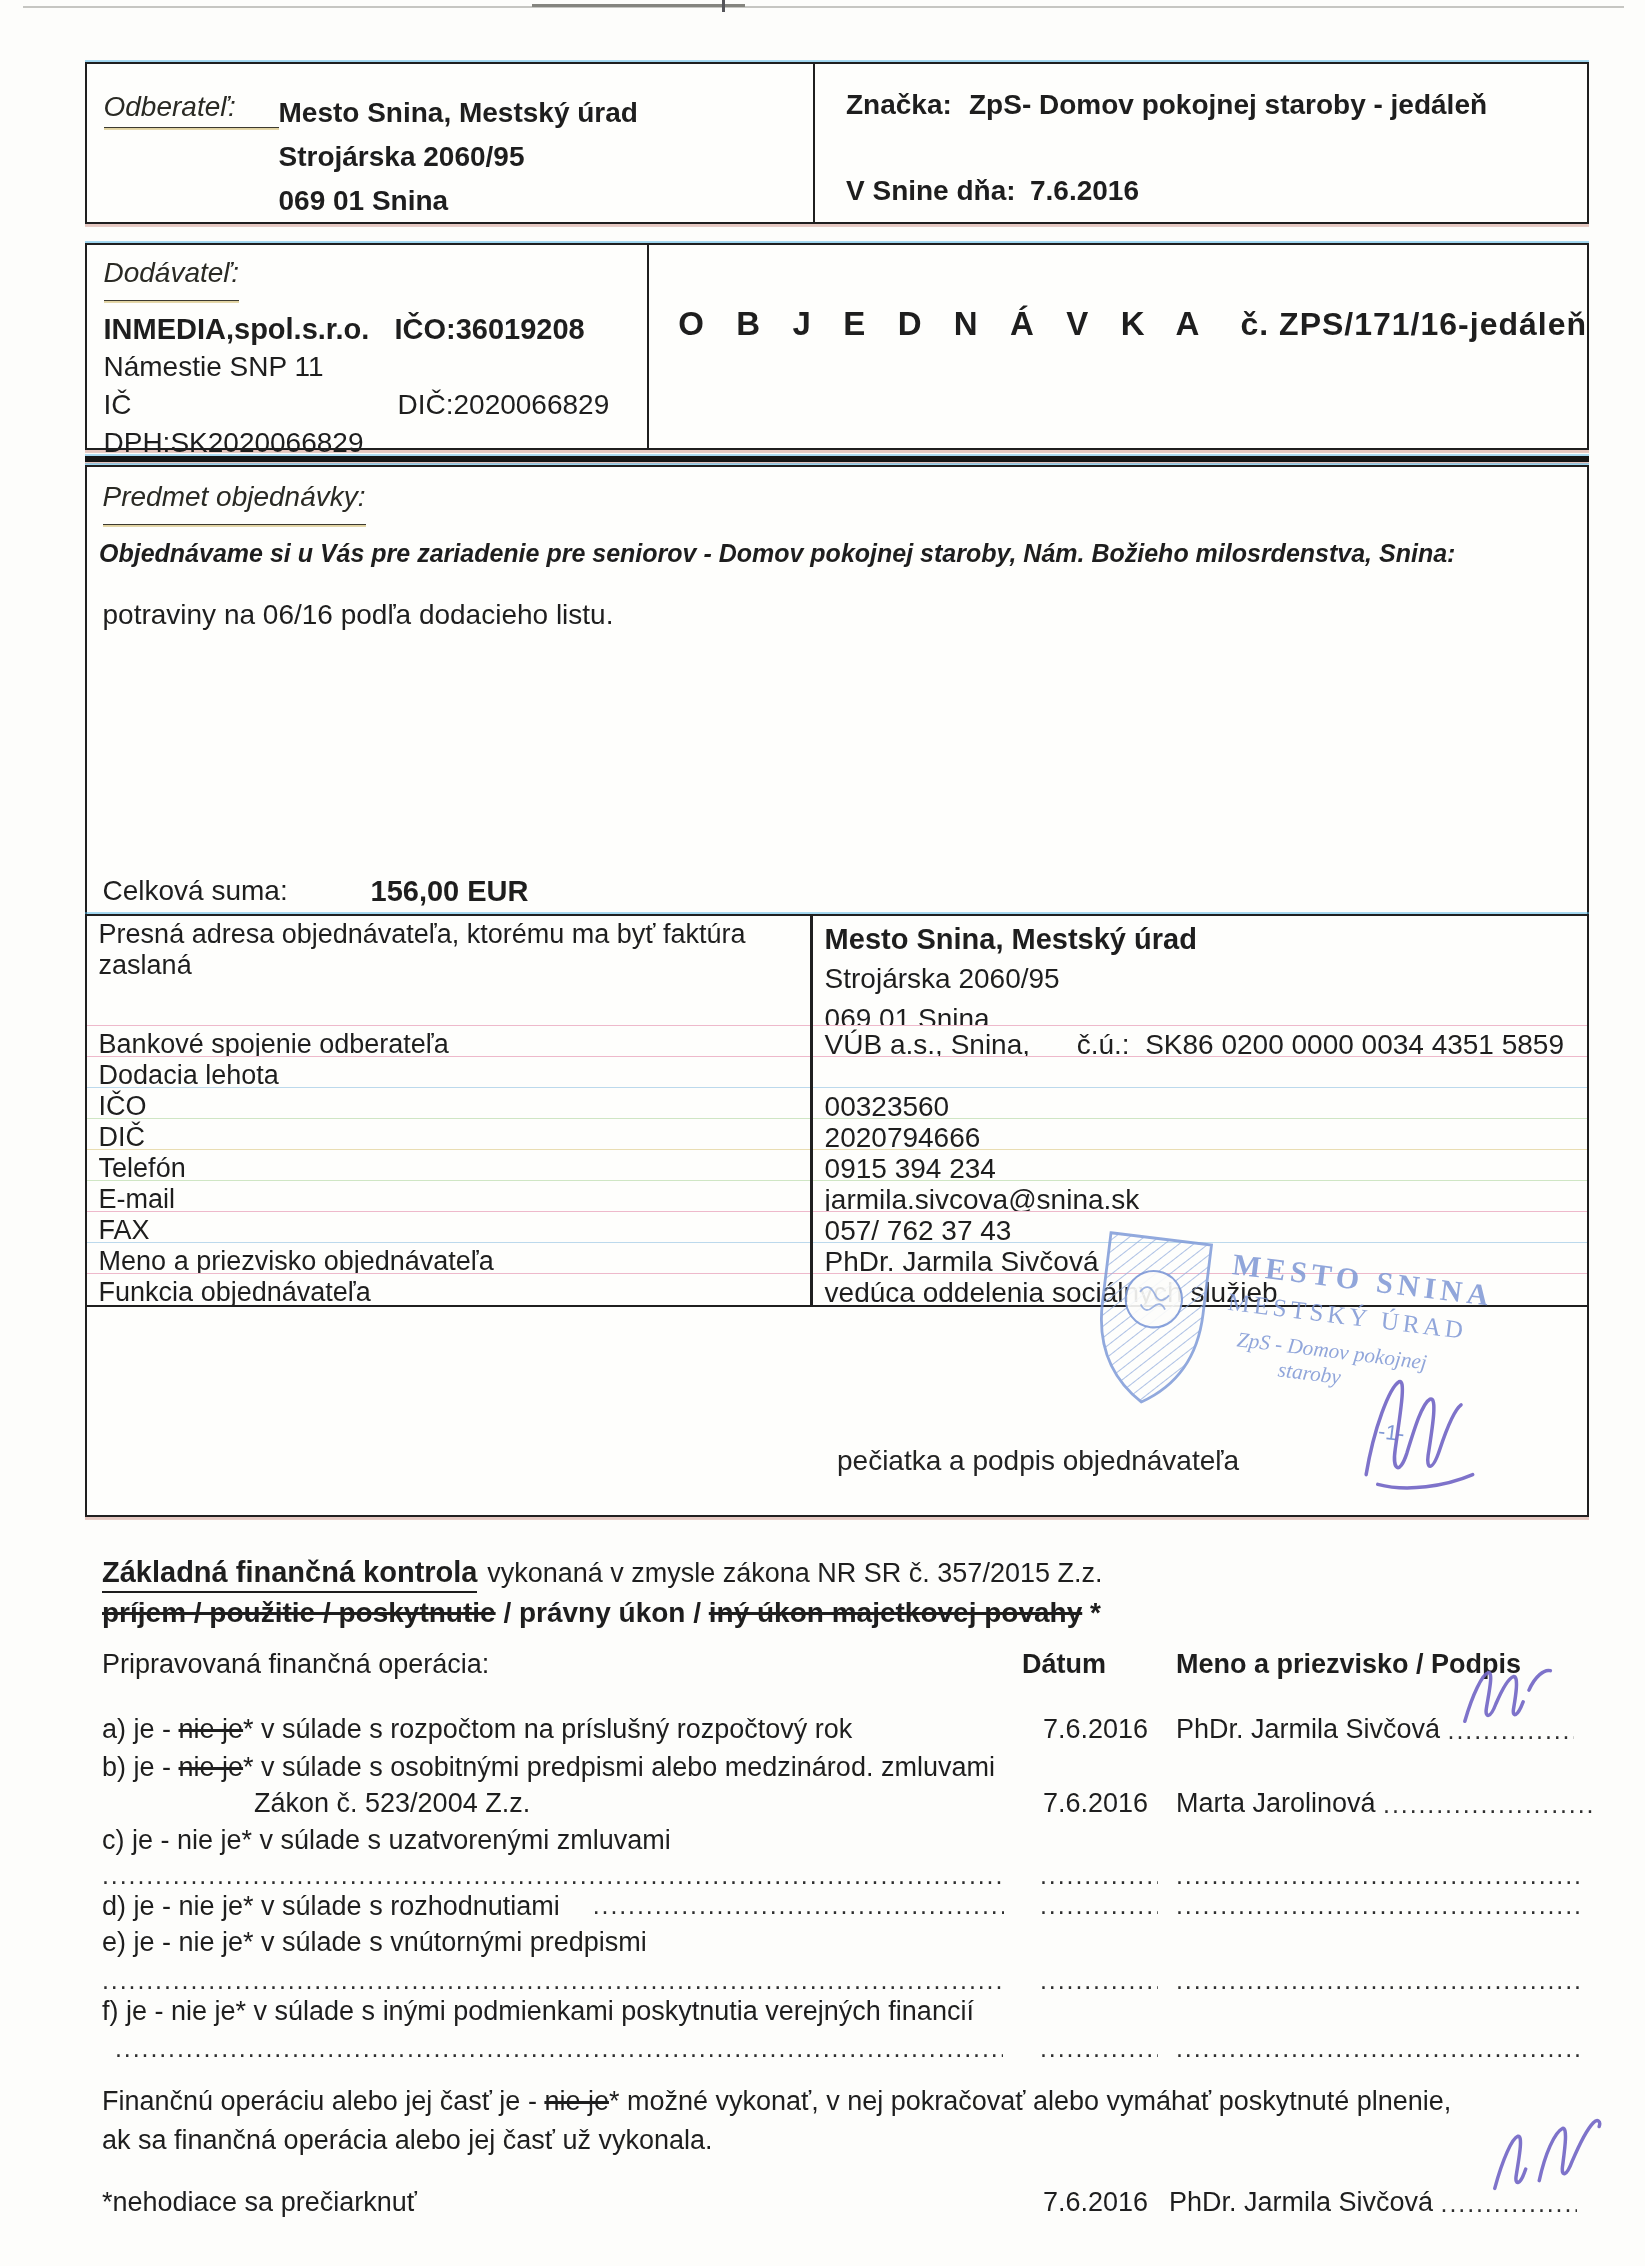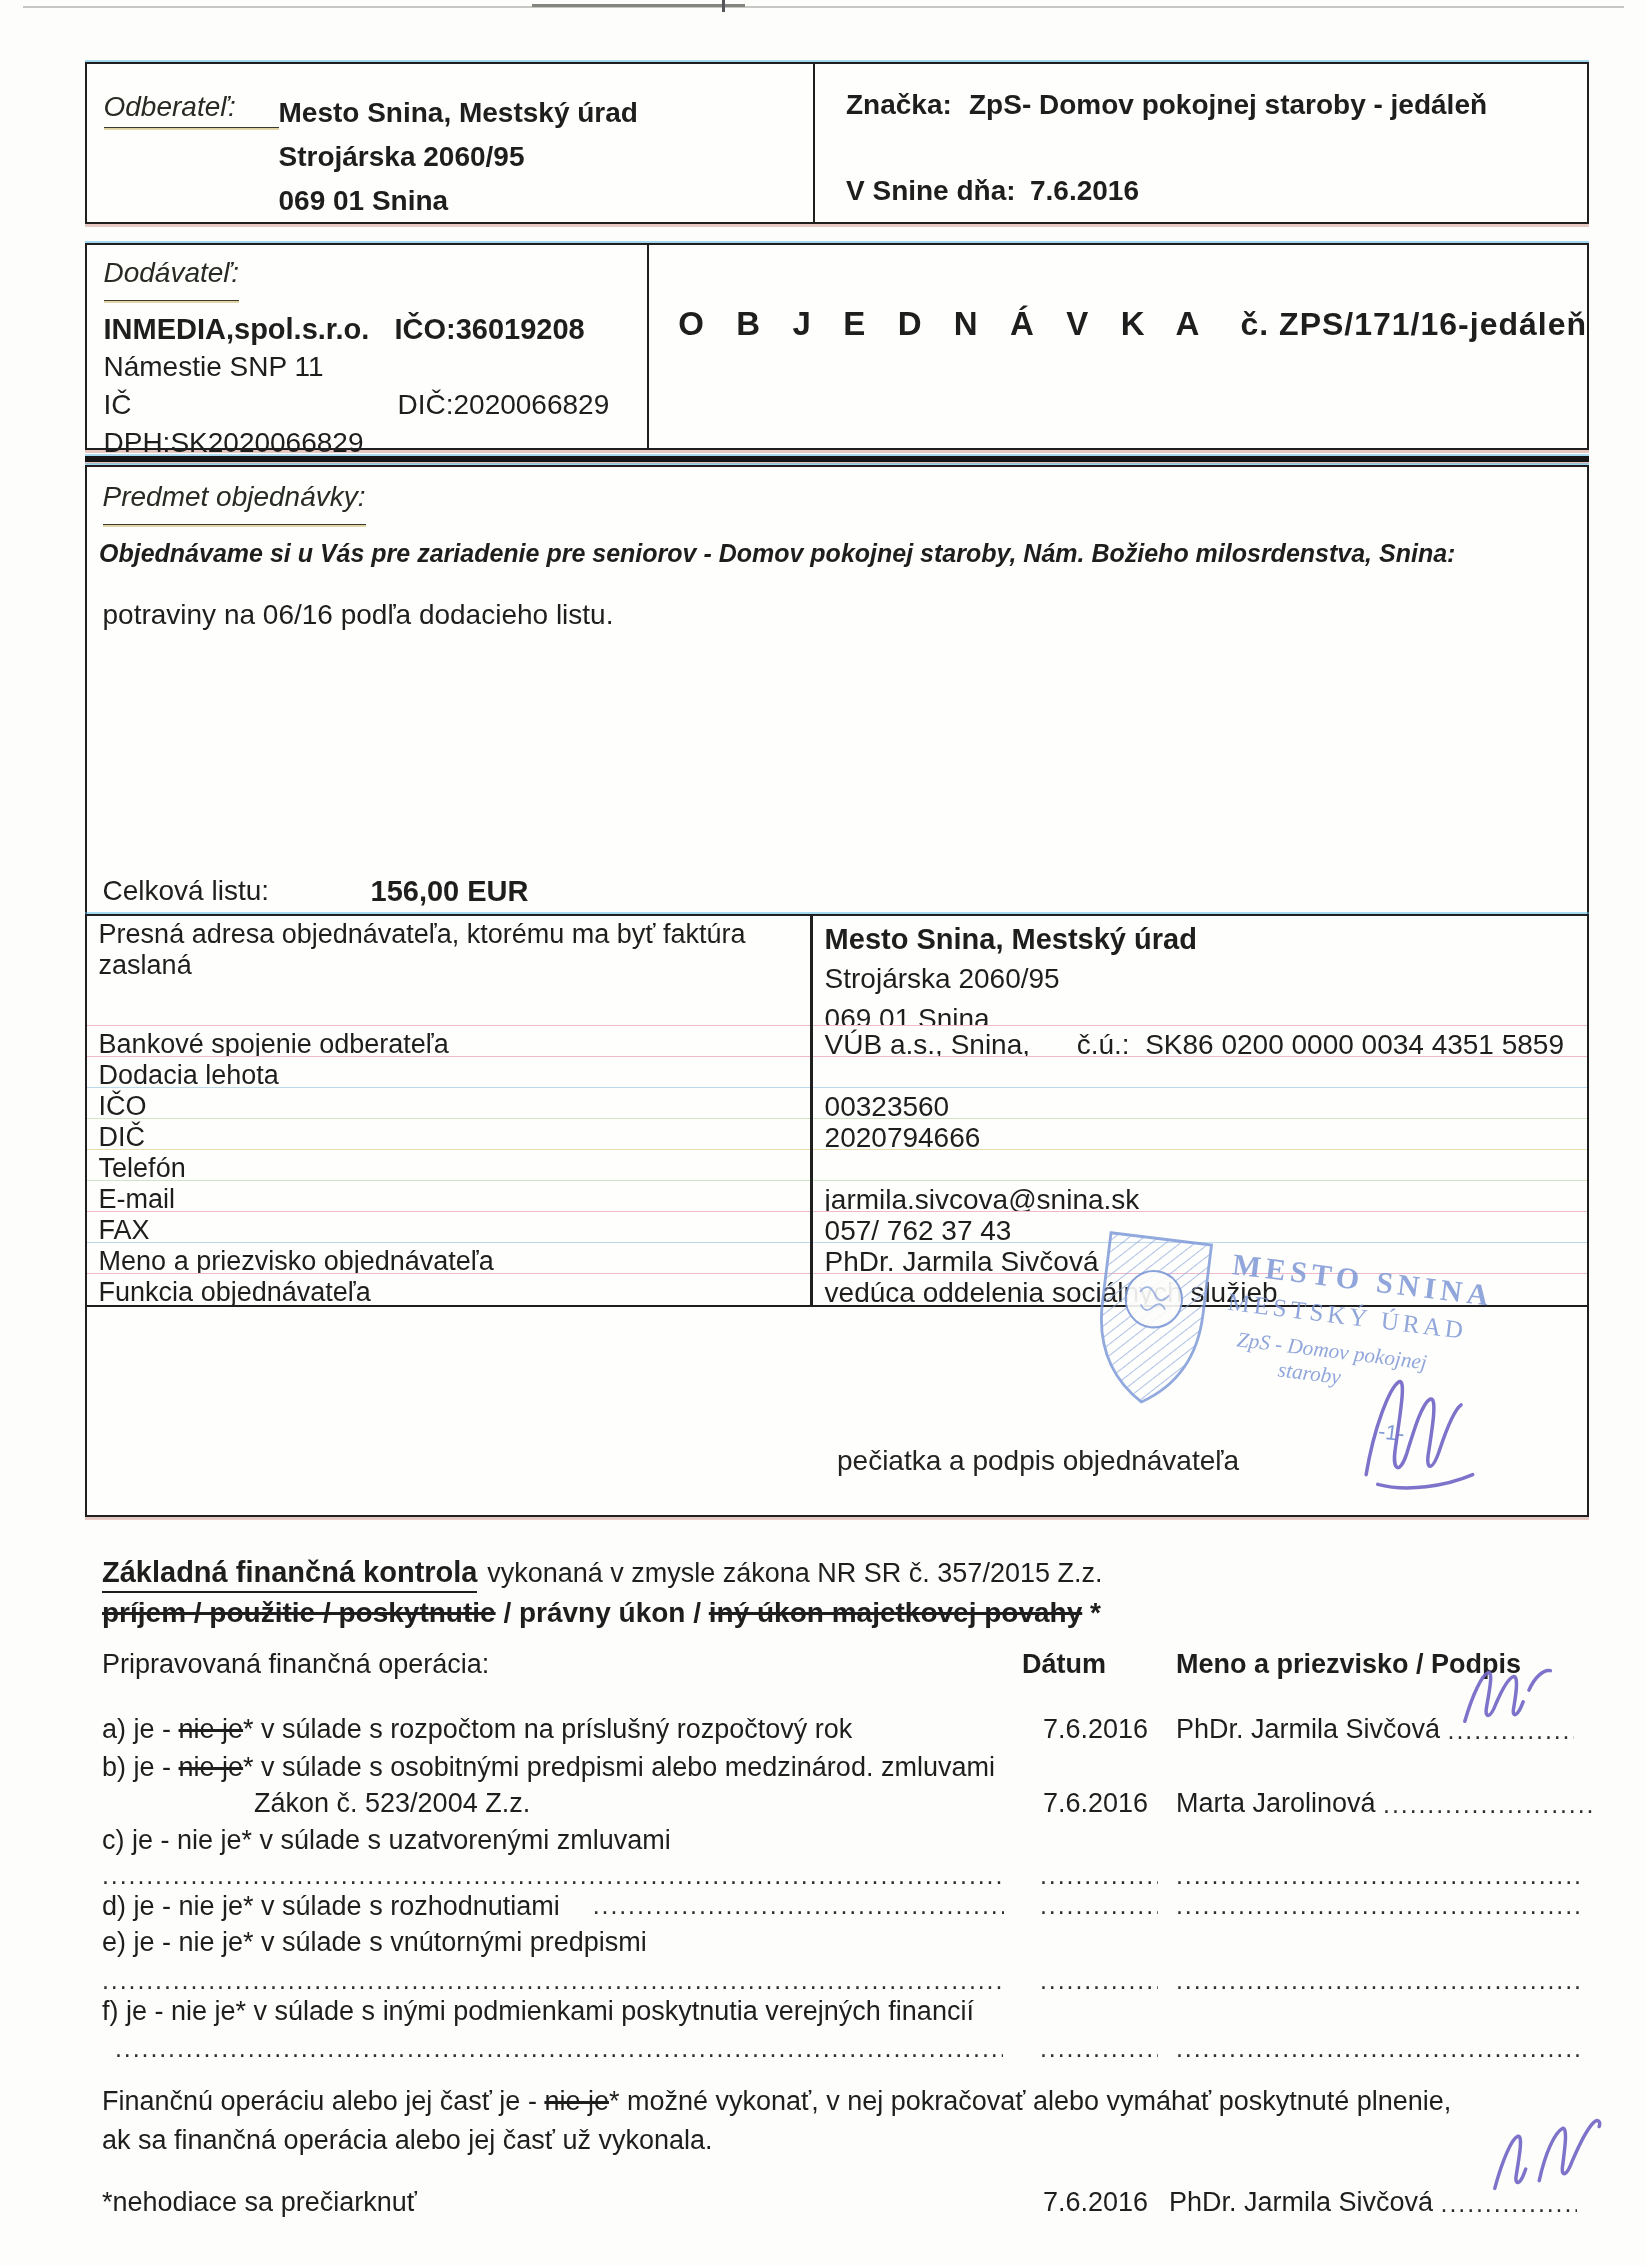--- a/index.html
+++ b/index.html
@@ -161,21 +161,21 @@
   </div>
 
   <div class="heavy-line"></div>
 
   <div class="box" id="box3">
     <div class="inner">
       <span class="lbl-italic">Predmet objednávky:</span>
       <div class="subject-line1">Objednávame si u Vás pre zariadenie pre seniorov - Domov pokojnej staroby, Nám. Božieho milosrdenstva, Snina:</div>
       <div class="subject-line2">potraviny na 06/16 podľa dodacieho listu.</div>
       <div class="suma-row">
-        <span class="sl">Celková listu:</span>
+        <span class="sl">Celková suma:</span>
         <span class="b t30">156,00 EUR</span>
       </div>
     </div>
   </div>
 
   <div class="box" id="details">
     <div class="drows">
       <div class="vdiv"></div>
 
       <div class="drow first sep-a">
@@ -202,20 +202,21 @@
         <div class="dv">00323560</div>
       </div>
 
       <div class="drow sep-d">
         <div class="dl">DIČ</div>
         <div class="dv">2020794666</div>
       </div>
 
       <div class="drow sep-c">
         <div class="dl">Telefón</div>
+        <div class="dv">0915 394 234</div>
       </div>
 
       <div class="drow sep-a">
         <div class="dl">E-mail</div>
         <div class="dv email-val">jarmila.sivcova@snina.sk</div>
       </div>
 
       <div class="drow sep-b">
         <div class="dl">FAX</div>
         <div class="dv">057/ 762 37 43</div>

